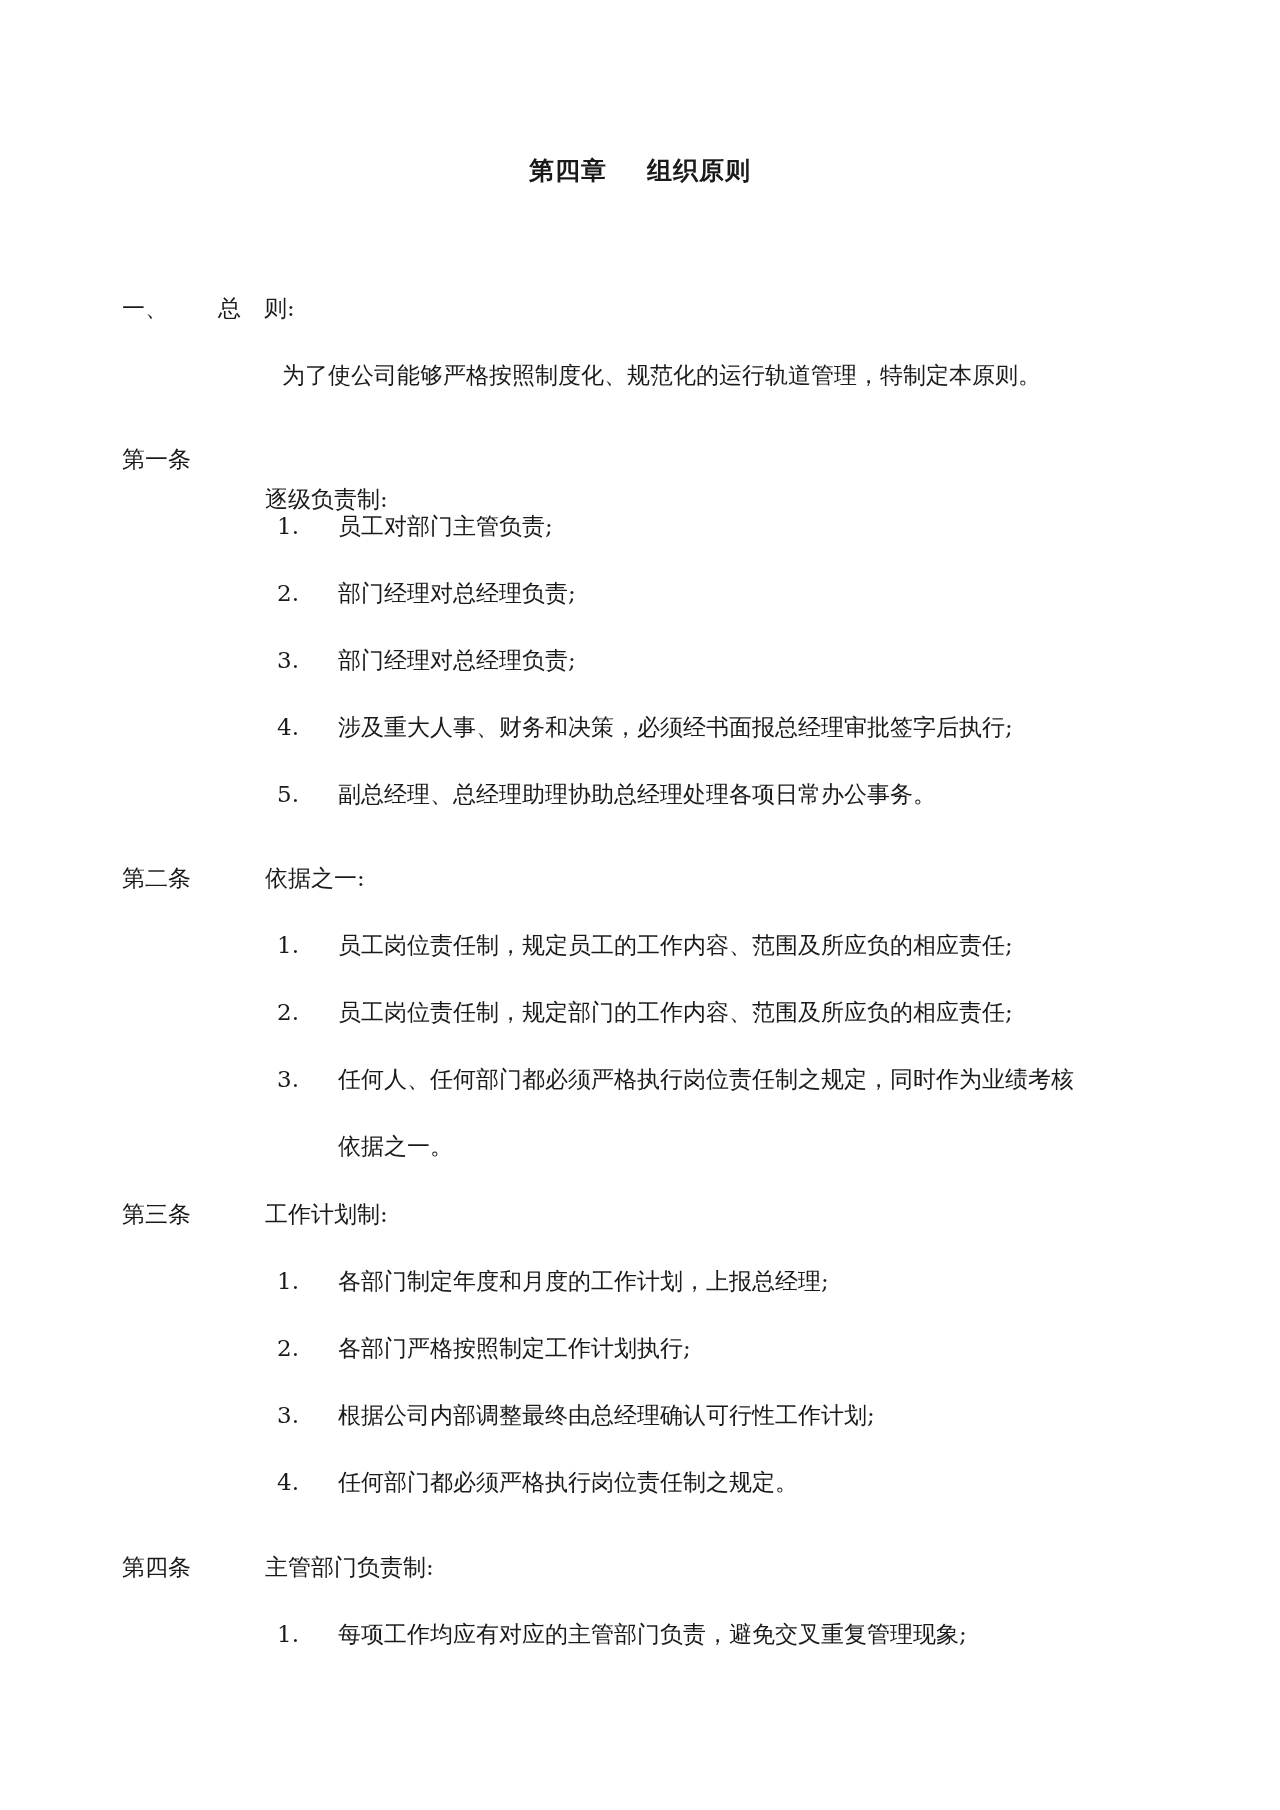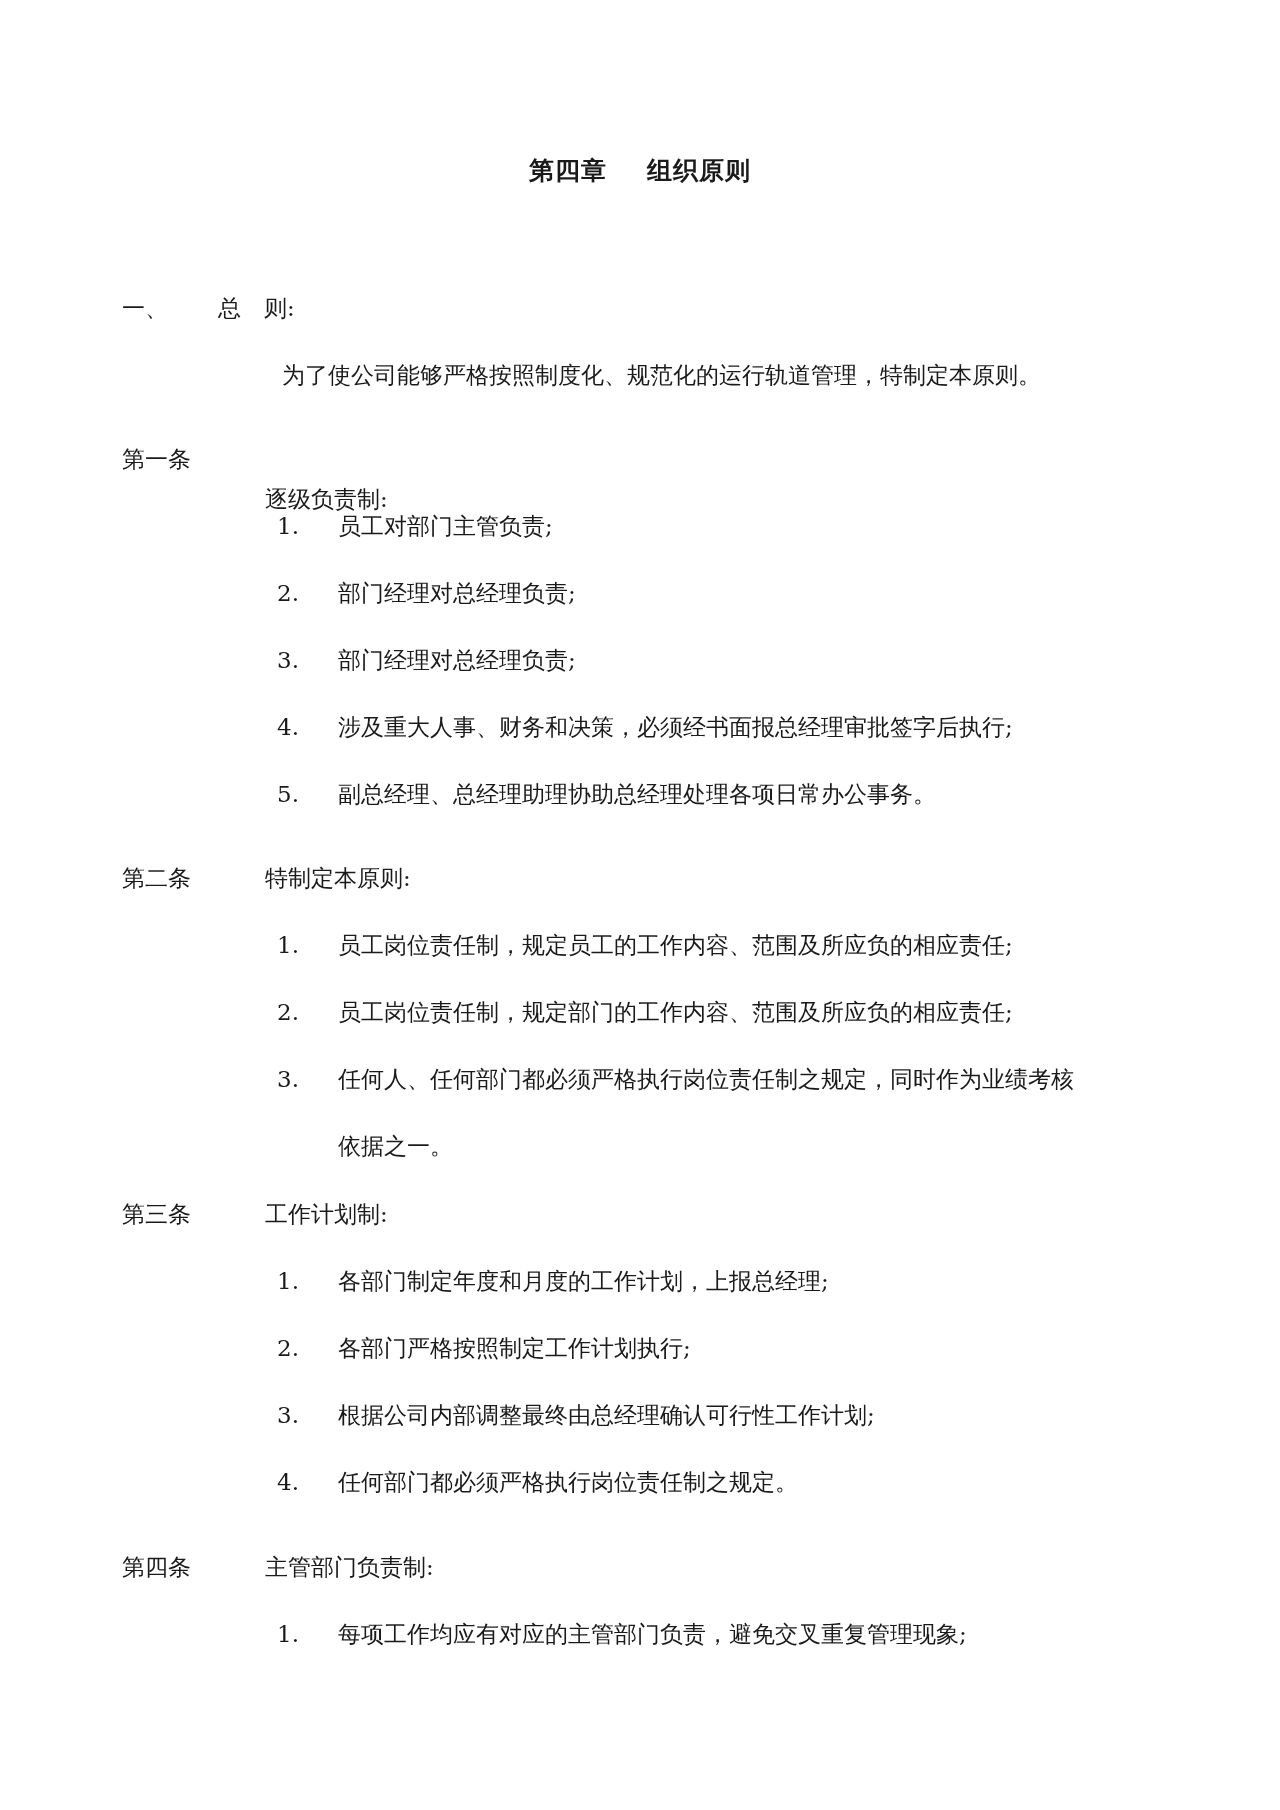--- a/index.html
+++ b/index.html
@@ -55,21 +55,21 @@
     <span class="item-num">4.</span>
     <span class="item-text">涉及重大人事、财务和决策，必须经书面报总经理审批签字后执行;</span>
   </div>
   <div class="line" style="top:762px;">
     <span class="item-num">5.</span>
     <span class="item-text">副总经理、总经理助理协助总经理处理各项日常办公事务。</span>
   </div>
 
   <div class="line" style="top:846px;">
     <span class="sec-num">第二条</span>
-    <span class="sec-label" style="left:265px;">特制定本原则:</span>
+    <span class="sec-label" style="left:265px;">依据之一:</span>
   </div>
   <div class="line" style="top:913px;">
     <span class="item-num">1.</span>
     <span class="item-text">员工岗位责任制，规定员工的工作内容、范围及所应负的相应责任;</span>
   </div>
   <div class="line" style="top:980px;">
     <span class="item-num">2.</span>
     <span class="item-text">员工岗位责任制，规定部门的工作内容、范围及所应负的相应责任;</span>
   </div>
   <div class="line" style="top:1047px;">

